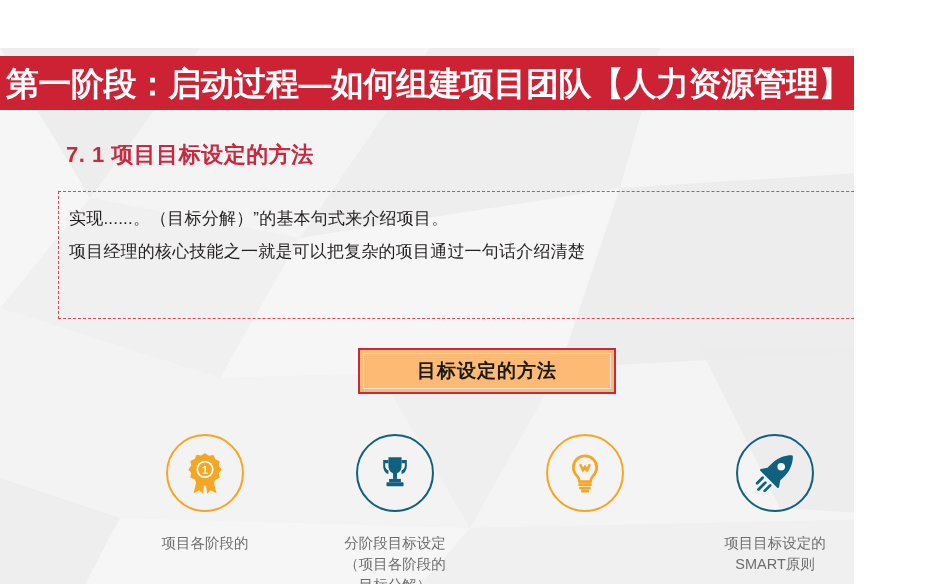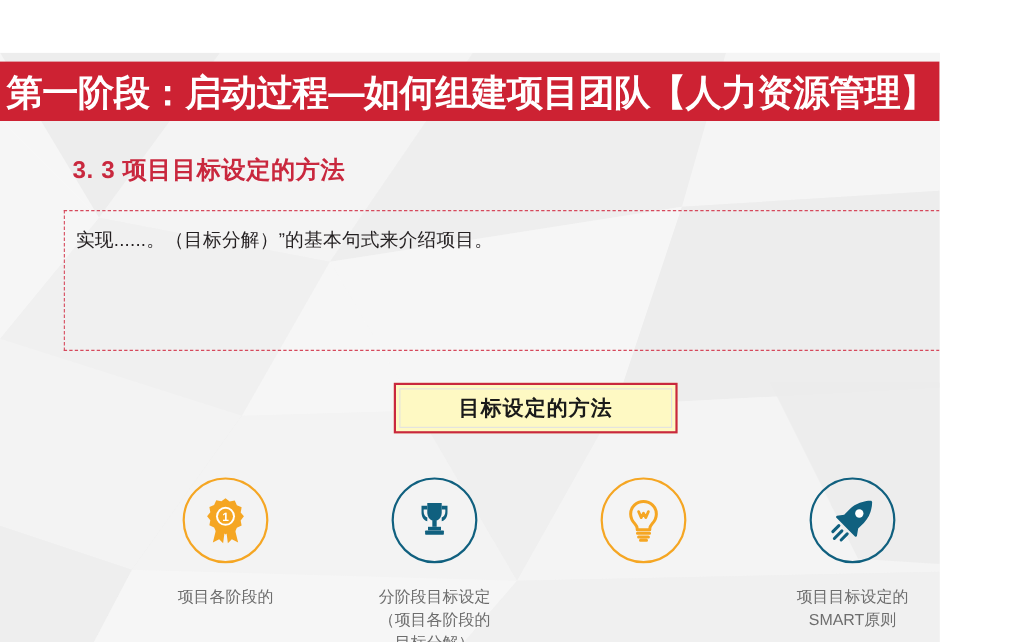--- a/index.html
+++ b/index.html
@@ -80,21 +80,21 @@
   }
 
   
   .center-frame {
     position: absolute;
     left: 358px;
     top: 300px;
     width: 258px;
     height: 46px;
     border: 2px solid #c9283e;
-    background: #fef9c3;
+    background: #fdba74;
     z-index: 3;
     display: flex;
     align-items: flex-start;
     justify-content: center;
     padding: 3px;
   }
   .center-frame-inner {
     width: 100%;
     height: 100%;
     border: 1px solid #e2e2e2;
@@ -166,24 +166,25 @@
     <polygon points="470,480 941,470 941,584 380,584" fill="#f0f0f0"></polygon>
     <polygon points="300,190 220,330 120,470 60,584 380,584 470,480" fill="#f6f6f6" opacity="0.55"></polygon>
     <polygon points="700,300 941,300 941,470 780,460" fill="#ebebeb" opacity="0.8"></polygon>
     <polygon points="0,60 0,260 90,150" fill="#f7f7f7" opacity="0.7"></polygon>
   </svg>
 
   <div class="banner">
     <div class="banner-title">第一阶段：启动过程—如何组建项目团队【人力资源管理】</div>
   </div>
 
-  <div class="section-heading">3. 3 项目目标设定的方法</div>
+  <div class="section-heading">7. 1 项目目标设定的方法</div>
 
   <div class="dashed-box">
     <div class="dashed-line">实现......。（目标分解）”的基本句式来介绍项目。</div>
+    <div class="dashed-line">项目经理的核心技能之一就是可以把复杂的项目通过一句话介绍清楚</div>
   </div>
 
   <div class="center-frame">
     <div class="center-frame-inner">
       <span class="center-frame-label">目标设定的方法</span>
     </div>
   </div>
 
   <div class="icon-row">
 

